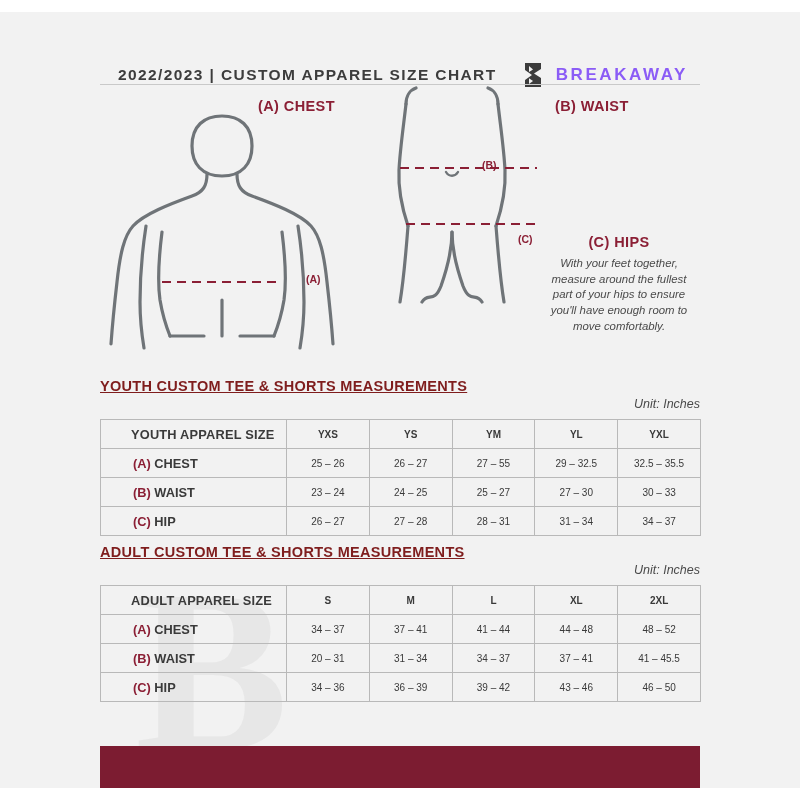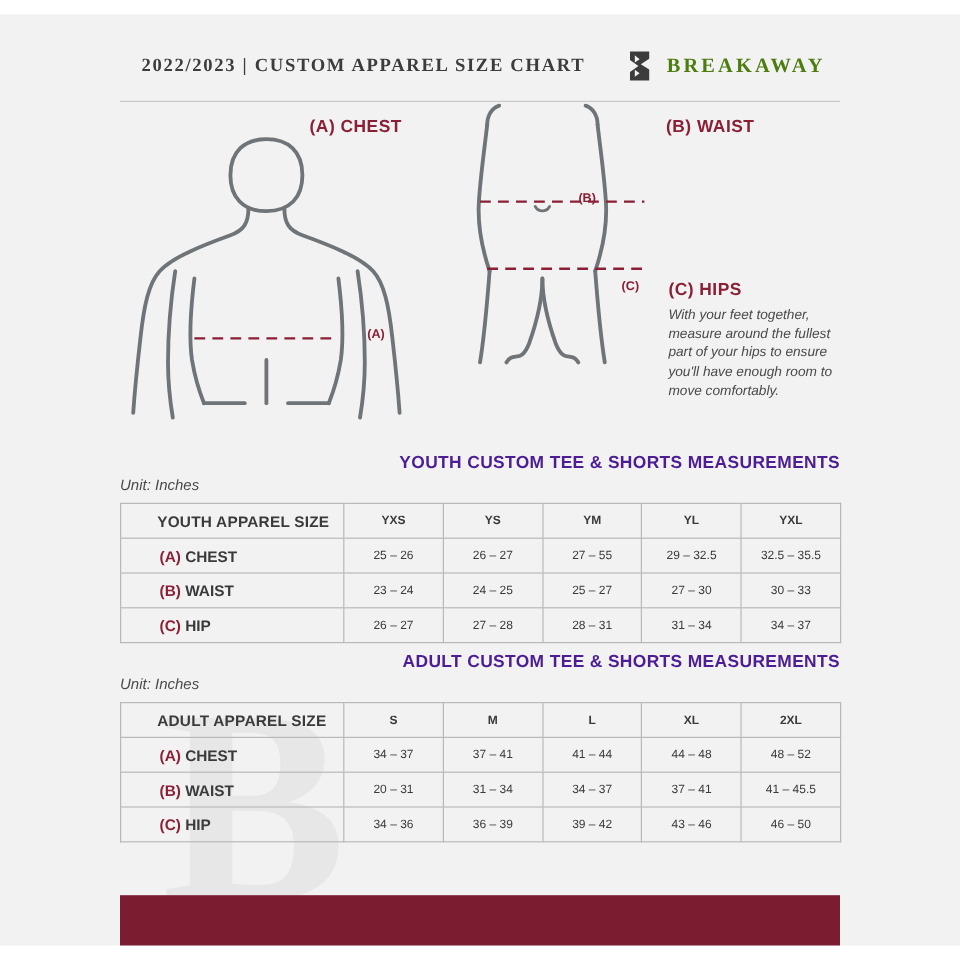--- a/index.html
+++ b/index.html
@@ -38,22 +38,22 @@
     font-size: 230px;
     font-weight: bold;
     color: #e7e7e7;
     line-height: 1;
     user-select: none;
     letter-spacing: -6px;
   }
   
   .header {
     position: absolute;
-    left: 0; top: 4px;
-    width: 800px; height: 60px; font-family: Liberation Serif, serif;
+    left: 0; top: 24px;
+    width: 800px; height: 60px;
   }
   .header-title {
     position: absolute;
     left: 118px;
     top: 30px;
     font-size: 15.5px;
     font-weight: bold;
     letter-spacing: 1.4px;
     color: #3c3c3c;
     white-space: nowrap;
@@ -68,21 +68,21 @@
   }
   .brand-mark {
     width: 22px;
     height: 26px;
     position: relative;
   }
   .brand-name {
     font-size: 17px;
     font-weight: bold;
     letter-spacing: 2.6px;
-    color: #4d7c0f;
+    color: #8b5cf6;
   }
   .header-rule {
     position: absolute;
     left: 100px;
     top: 72px;
     width: 600px;
     height: 1px;
     background: #c9c9c9;
   }
   
@@ -107,42 +107,43 @@
     margin-bottom: 6px;
   }
   .note-body {
     font-size: 11.4px;
     font-style: italic;
     color: #4a4a4a;
     line-height: 1.38;
   }
   #note-chest { left: 158px; top: 12px; width: 150px; }
   #note-waist { left: 455px; top: 12px; width: 148px; }
-  #note-hips  { left: 457px; top: 148px; width: 148px; }
+  #note-hips  { left: 445px; top: 148px; width: 148px; text-align: center; }
 
   .lbl {
     position: absolute;
     font-size: 10.5px;
     font-weight: bold;
     color: #8b1f35;
   }
   
   .tbl-block { position: absolute; left: 100px; width: 600px; }
   #youth-block { top: 366px; }
   #adult-block { top: 532px; }
 
   .tbl-title {
+    text-align: left;
+    font-size: 14.5px;
+    font-weight: bold;
+    color: #7f1d1d;
+    letter-spacing: 0.3px;
+    text-decoration: underline;
+  }
+  .tbl-unit {
     text-align: right;
-    font-size: 14.5px;
-    font-weight: bold;
-    color: #4c1d95;
-    letter-spacing: 0.3px;
-  }
-  .tbl-unit {
-    text-align: left;
     font-size: 12.5px;
     font-style: italic;
     color: #4a4a4a;
     margin-top: 3px;
     margin-bottom: 8px;
   }
   table {
     border-collapse: collapse;
     width: 600px;
     table-layout: fixed;

